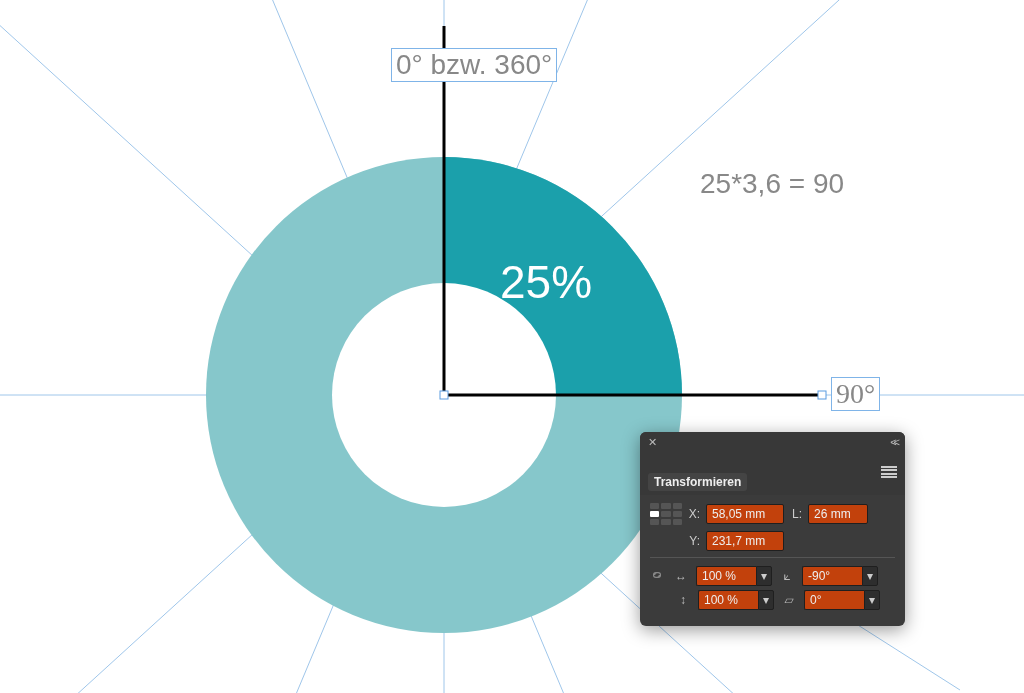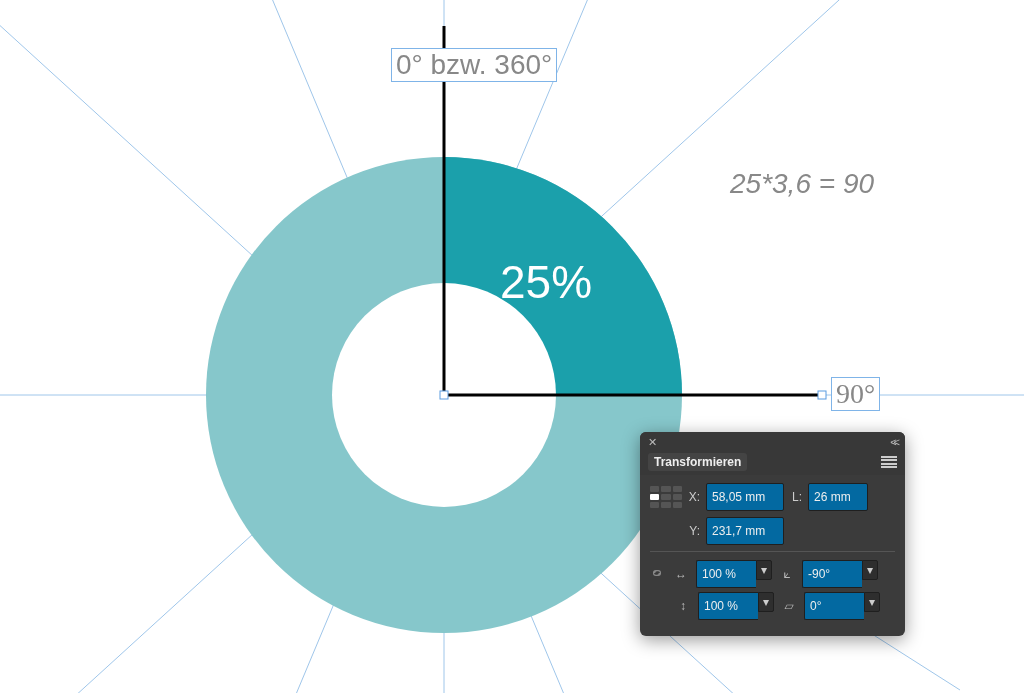--- a/index.html
+++ b/index.html
@@ -62,39 +62,40 @@
       justify-content: space-between;
       padding: 4px 8px 0 8px;
       background:#383838;
     }
     .panel-title {
       font-weight: 600;
       color: #eee;
       background:#444;
       padding:2px 6px;
       border-radius:3px;
+      margin-top:20px;
     }
     .hamburger {
       width: 16px; height: 12px;
       display: flex; flex-direction: column; justify-content: space-between;
       cursor: pointer;
     }
     .hamburger span { display:block; height:2px; background:#ccc; }
     .chevrons { color:#bbb; letter-spacing:-3px; font-size:11px; }
     .close-x { color:#bbb; font-size:11px; cursor:pointer; }
     .panel-body { padding: 8px 10px 10px 10px; }
     .row { display:flex; align-items:center; gap:6px; margin-bottom:6px; }
     .row.tight { margin-bottom:4px; }
     .lbl { color:#ccc; min-width:12px; text-align:right; }
     .field {
-      background:#0369a1;
+      background:#c2410c;
       border:1px solid #1f1f1f;
       color:#eee;
       padding:2px 5px;
-      height:28px;
+      height:20px;
       width:78px;
       font-size:12px;
       border-radius:2px;
     }
     .field.short { width:60px; }
     .dd-arrow {
       width:16px; height:20px; background:#2e2e2e; border:1px solid #1f1f1f;
       display:flex; align-items:center; justify-content:center; color:#ccc;
       border-radius:2px; cursor:pointer;
     }
@@ -147,21 +148,21 @@
     </g>
 
     <g fill="#fff" stroke="#5a9be0" stroke-width="1">
       <rect x="440" y="391" width="8" height="8"></rect>
       <rect x="818" y="391" width="8" height="8"></rect>
     </g>
   </svg>
 
   <div class="annotation selectbox" style="left:392px; top:1px;margin-top:48px;">0° bzw. 360°</div>
 
-  <div class="annotation" style="left:726px; top:168px;font-style:italic;">25*3,6 = 90</div>
+  <div class="annotation" style="left:696px; top:168px;">25*3,6 = 90</div>
 
   <div class="annotation selectbox" style="left:832px; top:378px;font-family:Liberation Serif, serif;">90°</div>
 
   <div class="percent-label">25%</div>
 
   <div class="panel">
     <div class="panel-close-row">
       <span class="close-x">✕</span>
       <span class="chevrons">&lt;&lt;</span>
     </div>

